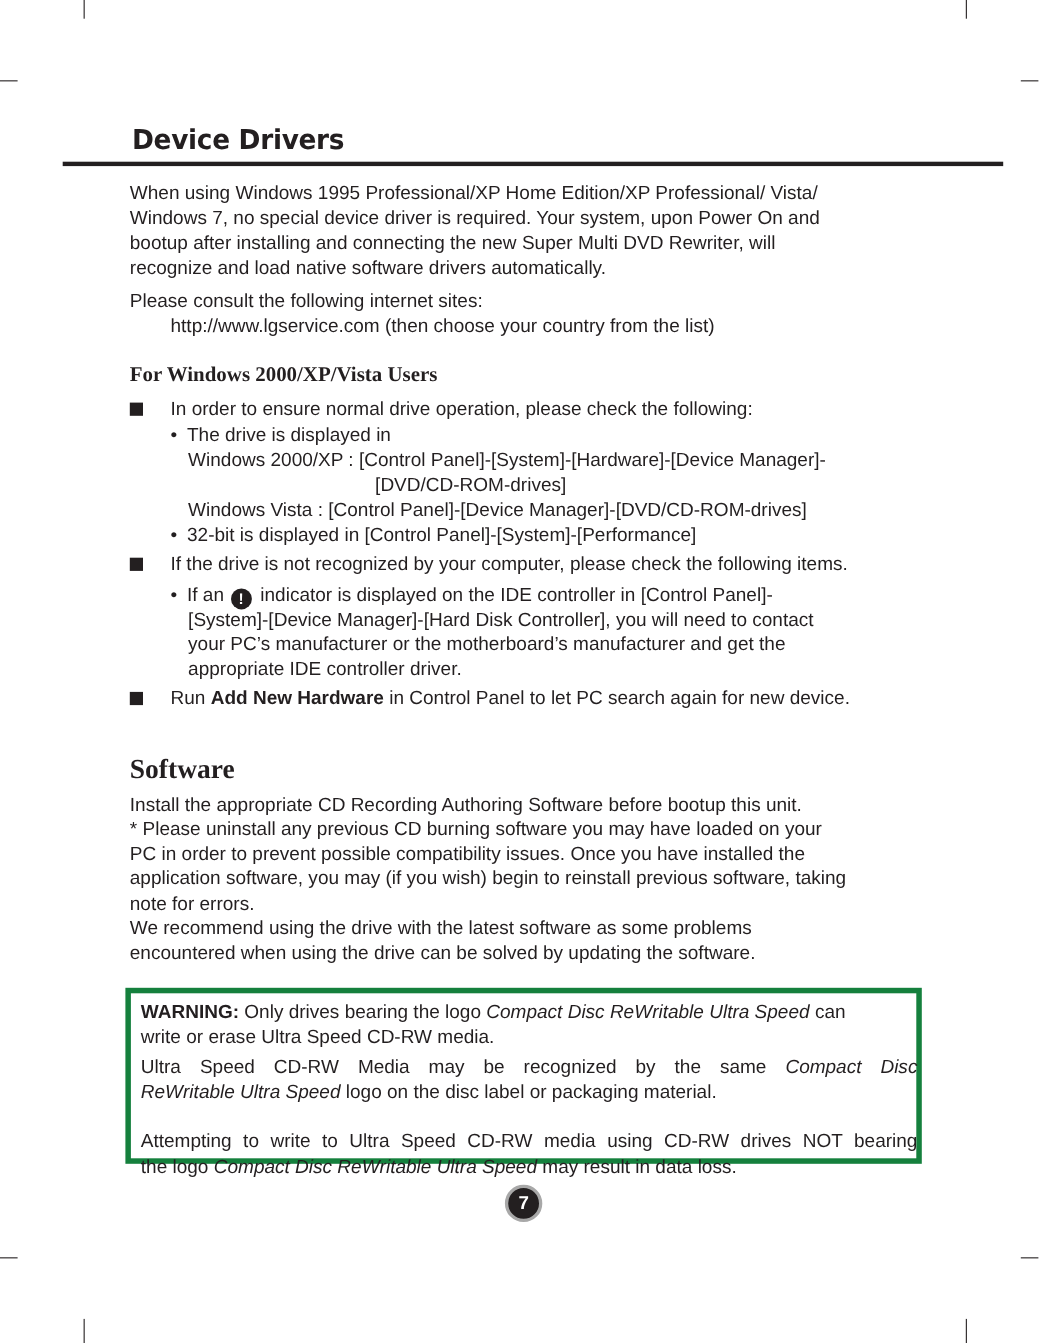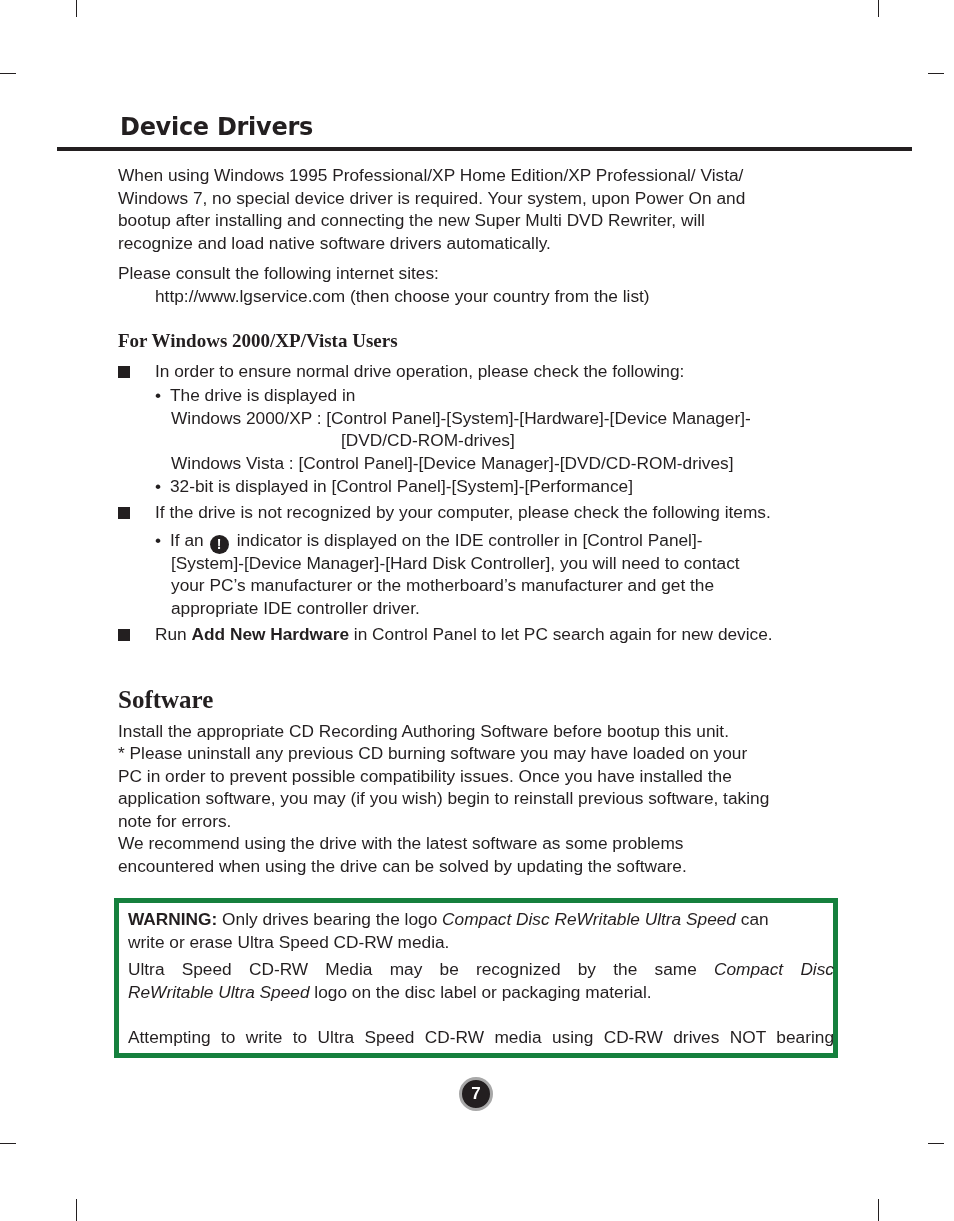--- a/index.html
+++ b/index.html
@@ -86,16 +86,17 @@
   <div class="warn-p" style="top:5px;">
     <b>WARNING:</b> <span>Only drives bearing the logo</span> <i>Compact Disc ReWritable Ultra Speed</i> <span>can</span><br>
     <span>write or erase Ultra Speed CD-RW media.</span>
   </div>
   <div class="warn-p" style="top:55px;">
     <div class="last"><span>Ultra Speed CD-RW Media may be recognized by the same</span> <i>Compact Disc</i></div>
     <div><i>ReWritable Ultra Speed</i> <span>logo on the disc label or packaging material.</span></div>
   </div>
   <div class="warn-p" style="top:105px;margin-top:18px;">
     <div class="last">Attempting to write to Ultra Speed CD-RW media using CD-RW drives NOT bearing</div>
+    <div><span>the logo</span> <i>Compact Disc ReWritable Ultra Speed</i> <span>may result in data loss.</span></div>
   </div>
 </div>
 
 <div class="page-num">7</div>
 
 </body></html>

